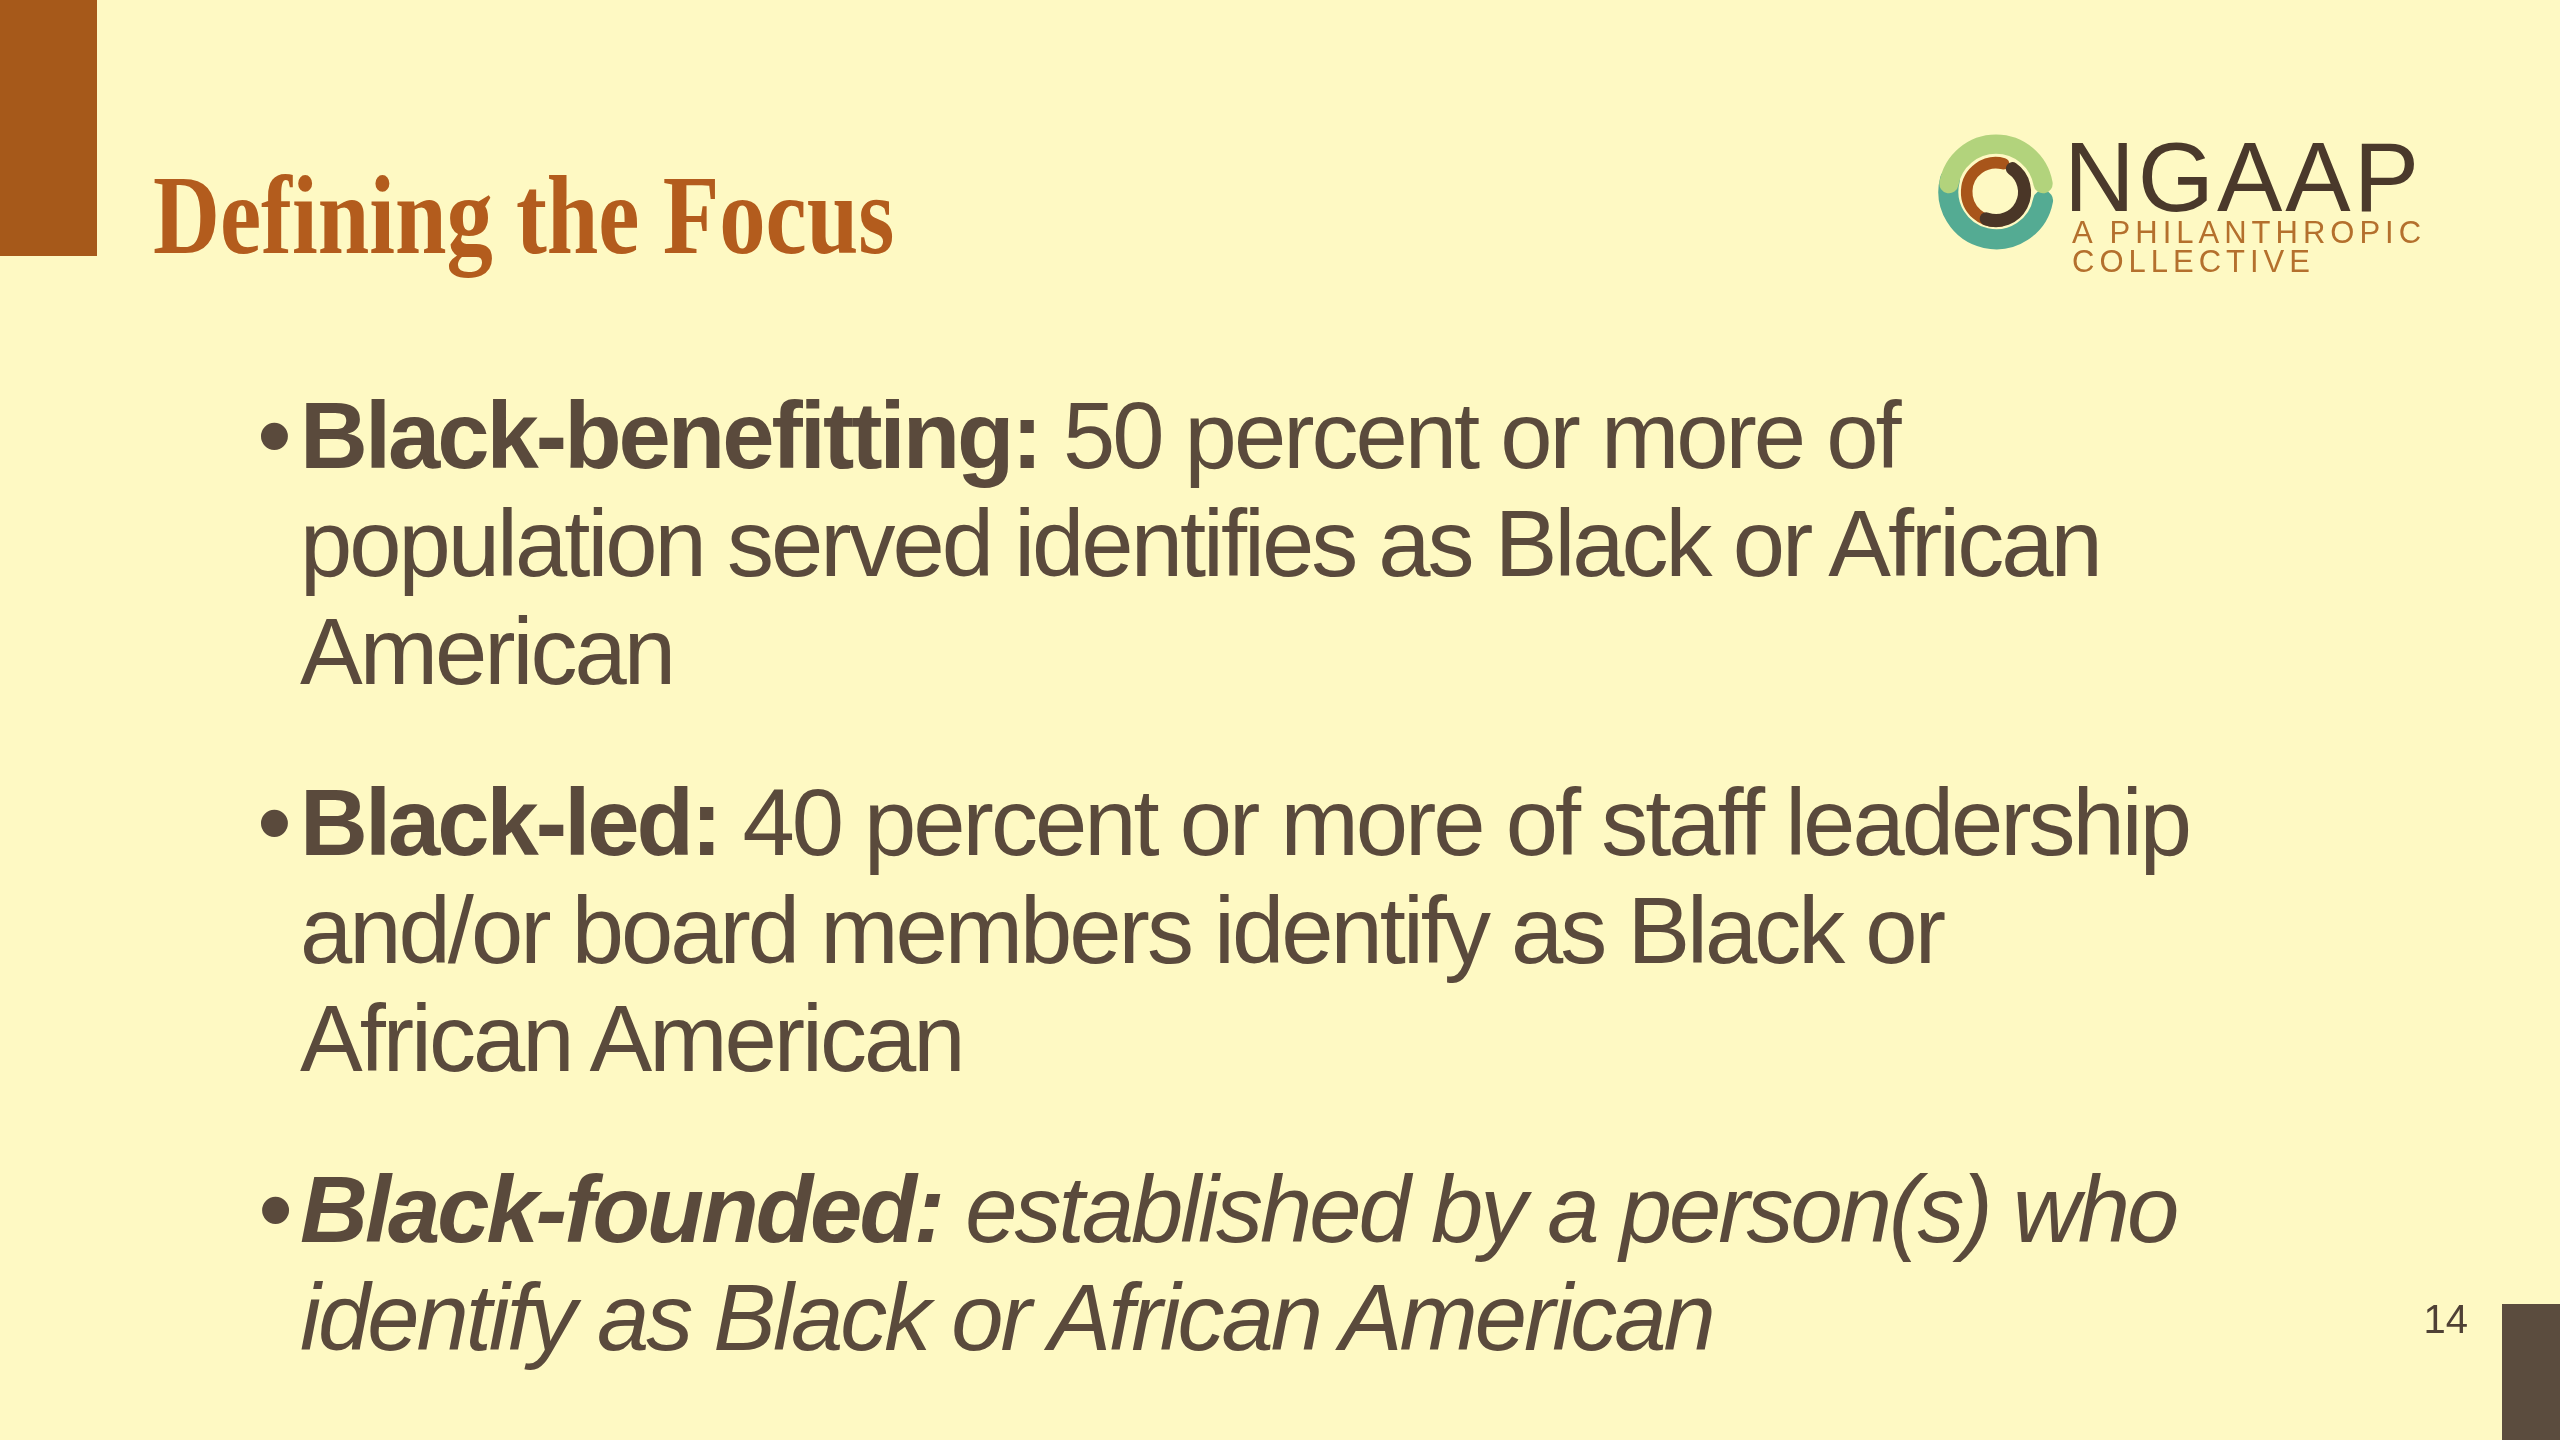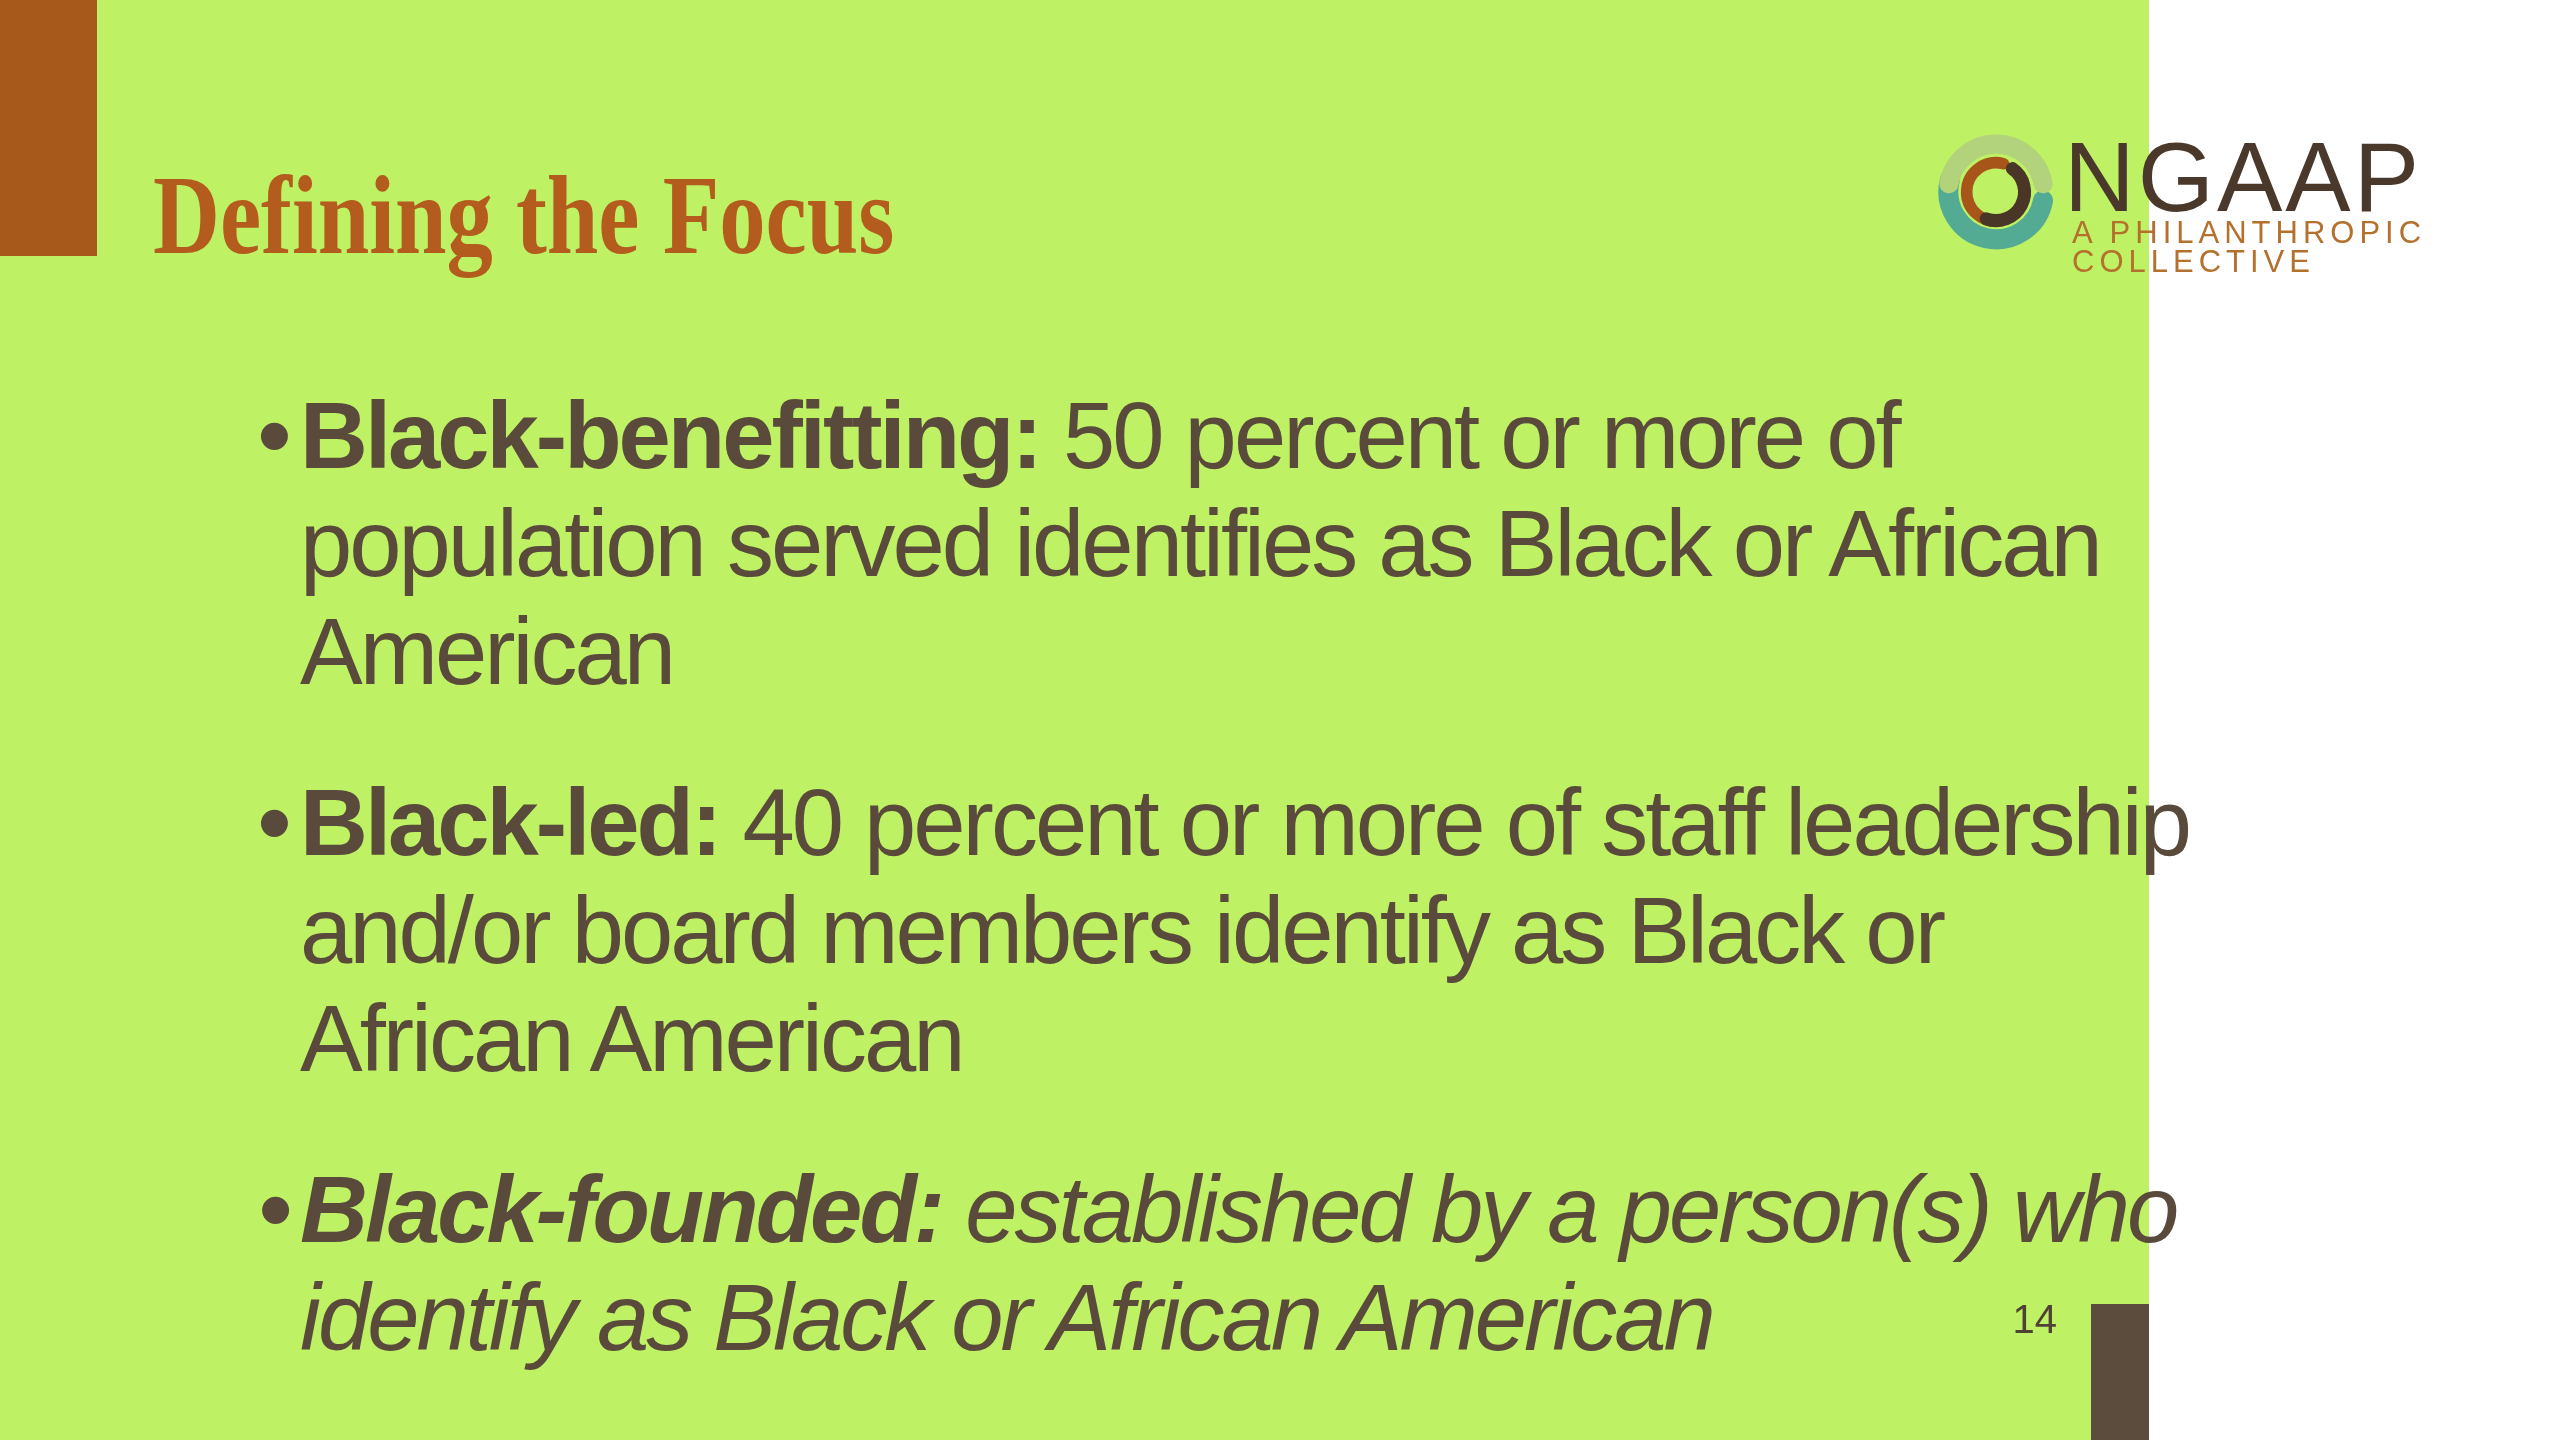--- a/index.html
+++ b/index.html
@@ -1,23 +1,23 @@
 <!DOCTYPE html>
 <html><head>
 <meta charset="utf-8">
 <style>
   * { margin: 0; padding: 0; box-sizing: border-box; }
   html, body { width: 2560px; height: 1440px; }
   body { font-family: "Liberation Sans", sans-serif; background: #ffffff; overflow: hidden; }
 
   .slide {
     position: relative;
-    width: 2149px;
+    width: 2560px;
     height: 1440px;
-    background: #bef264;
+    background: #fef9c3;
   }
 
   
   .accent-top-left {
     position: absolute;
     left: 0; top: 0;
     width: 97px; height: 256px;
     background: #A6591A;
   }
 

